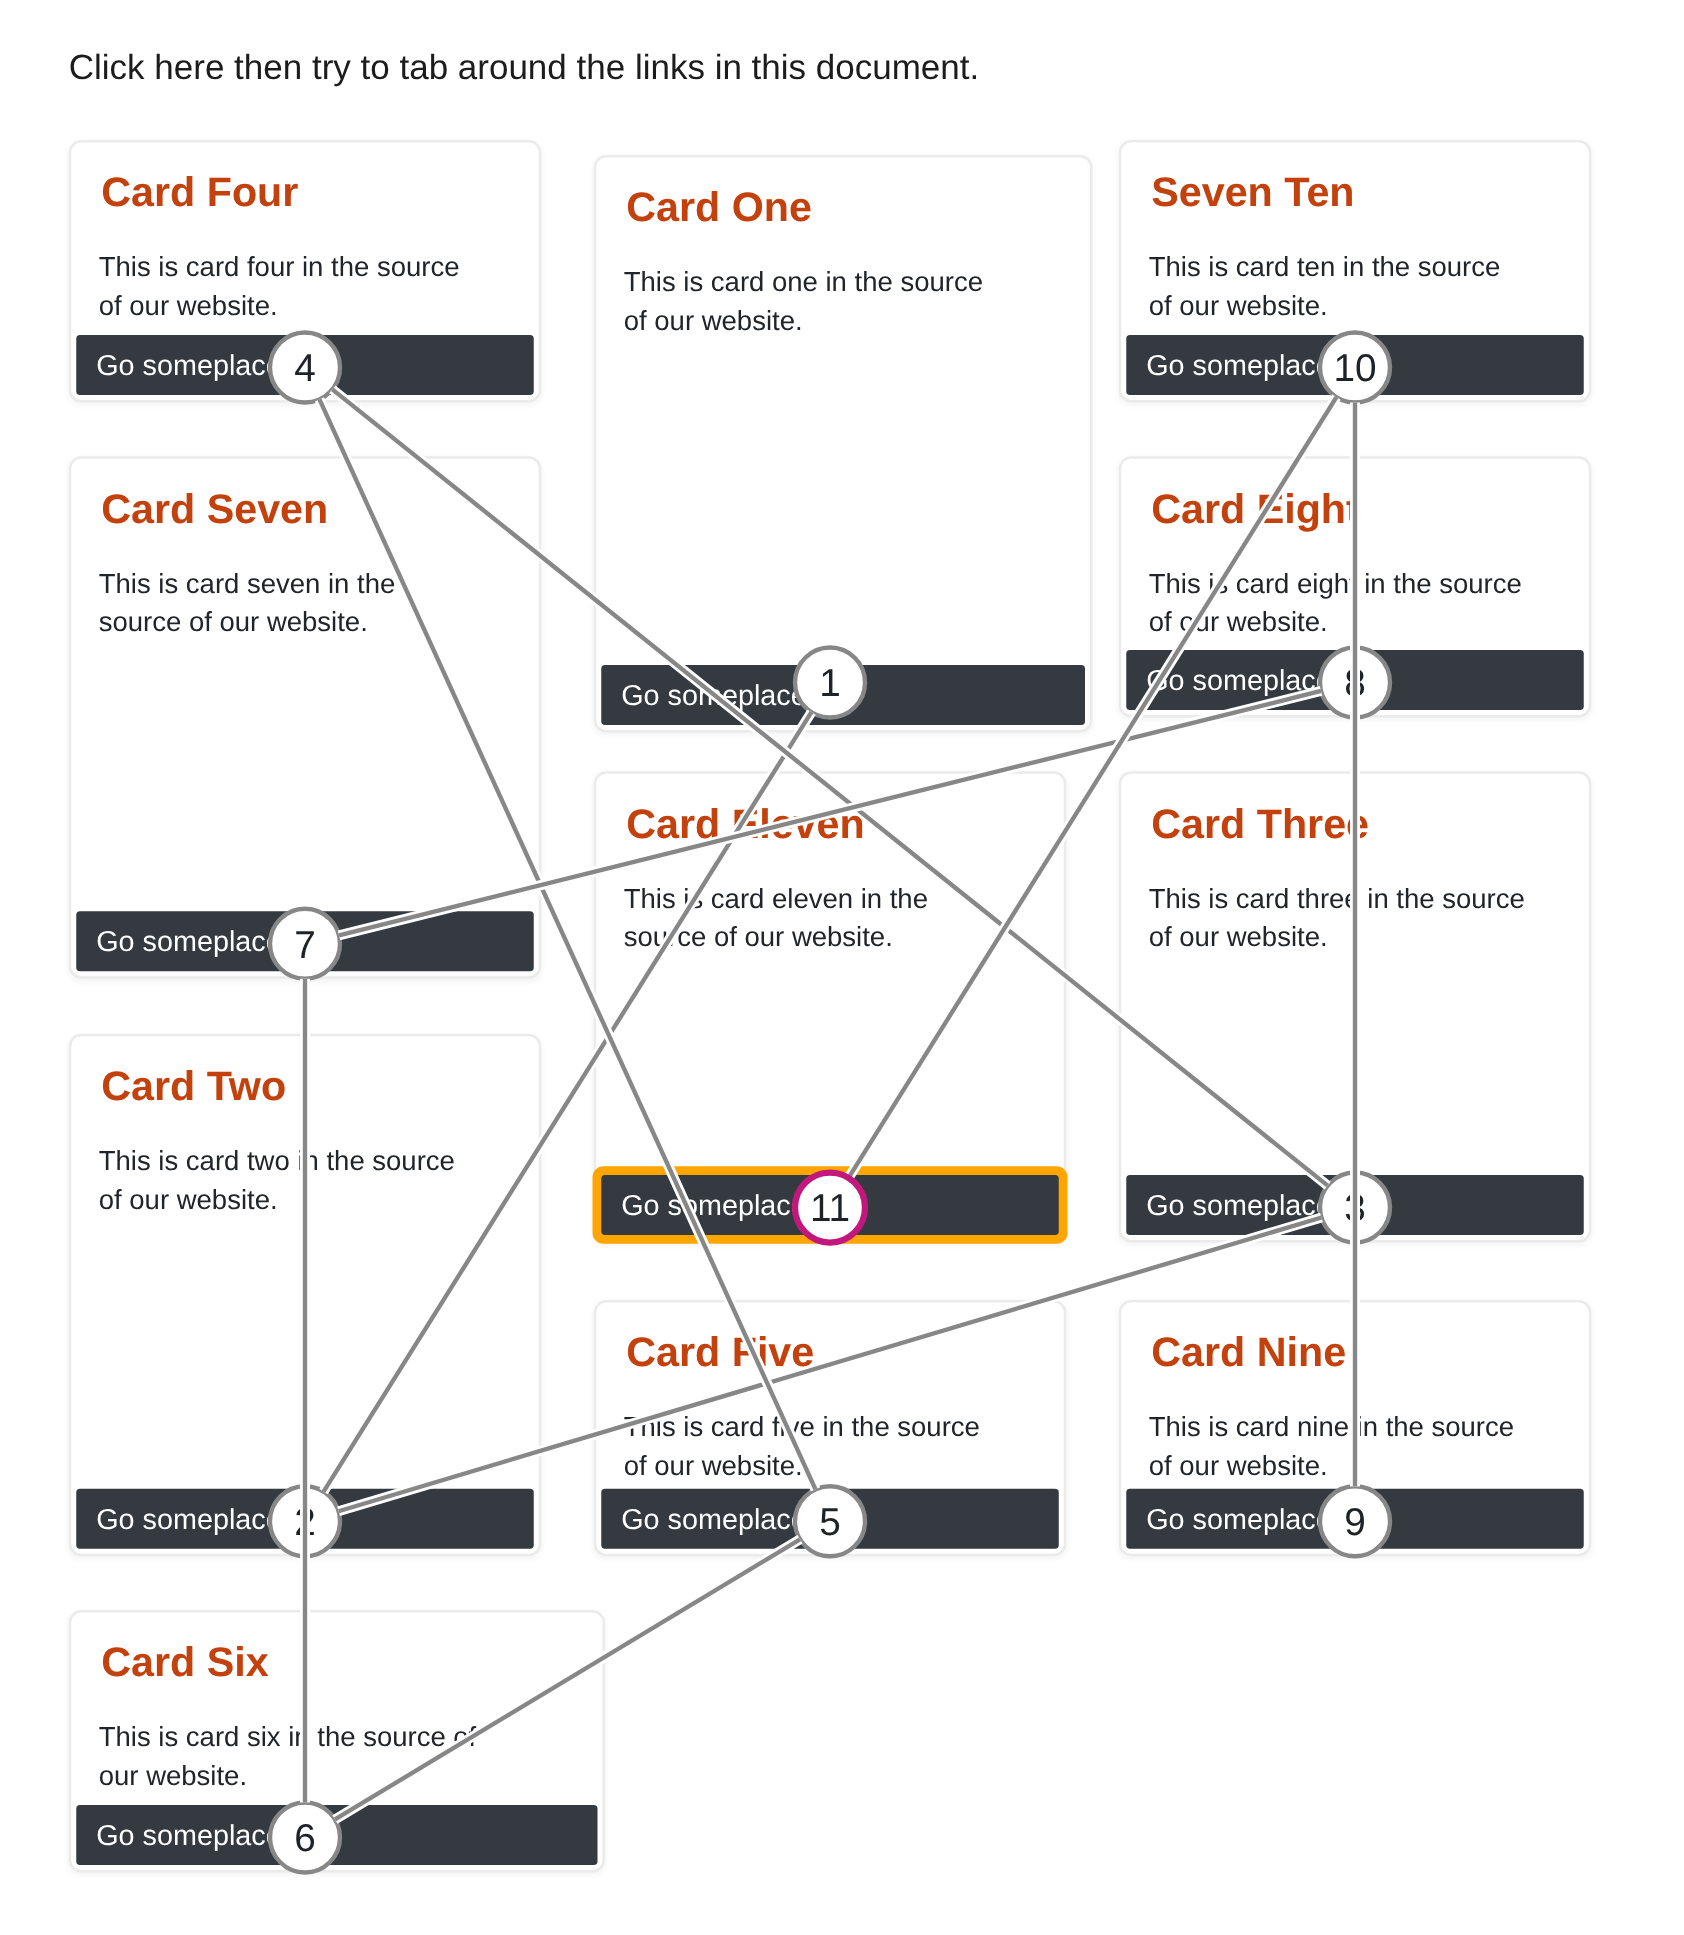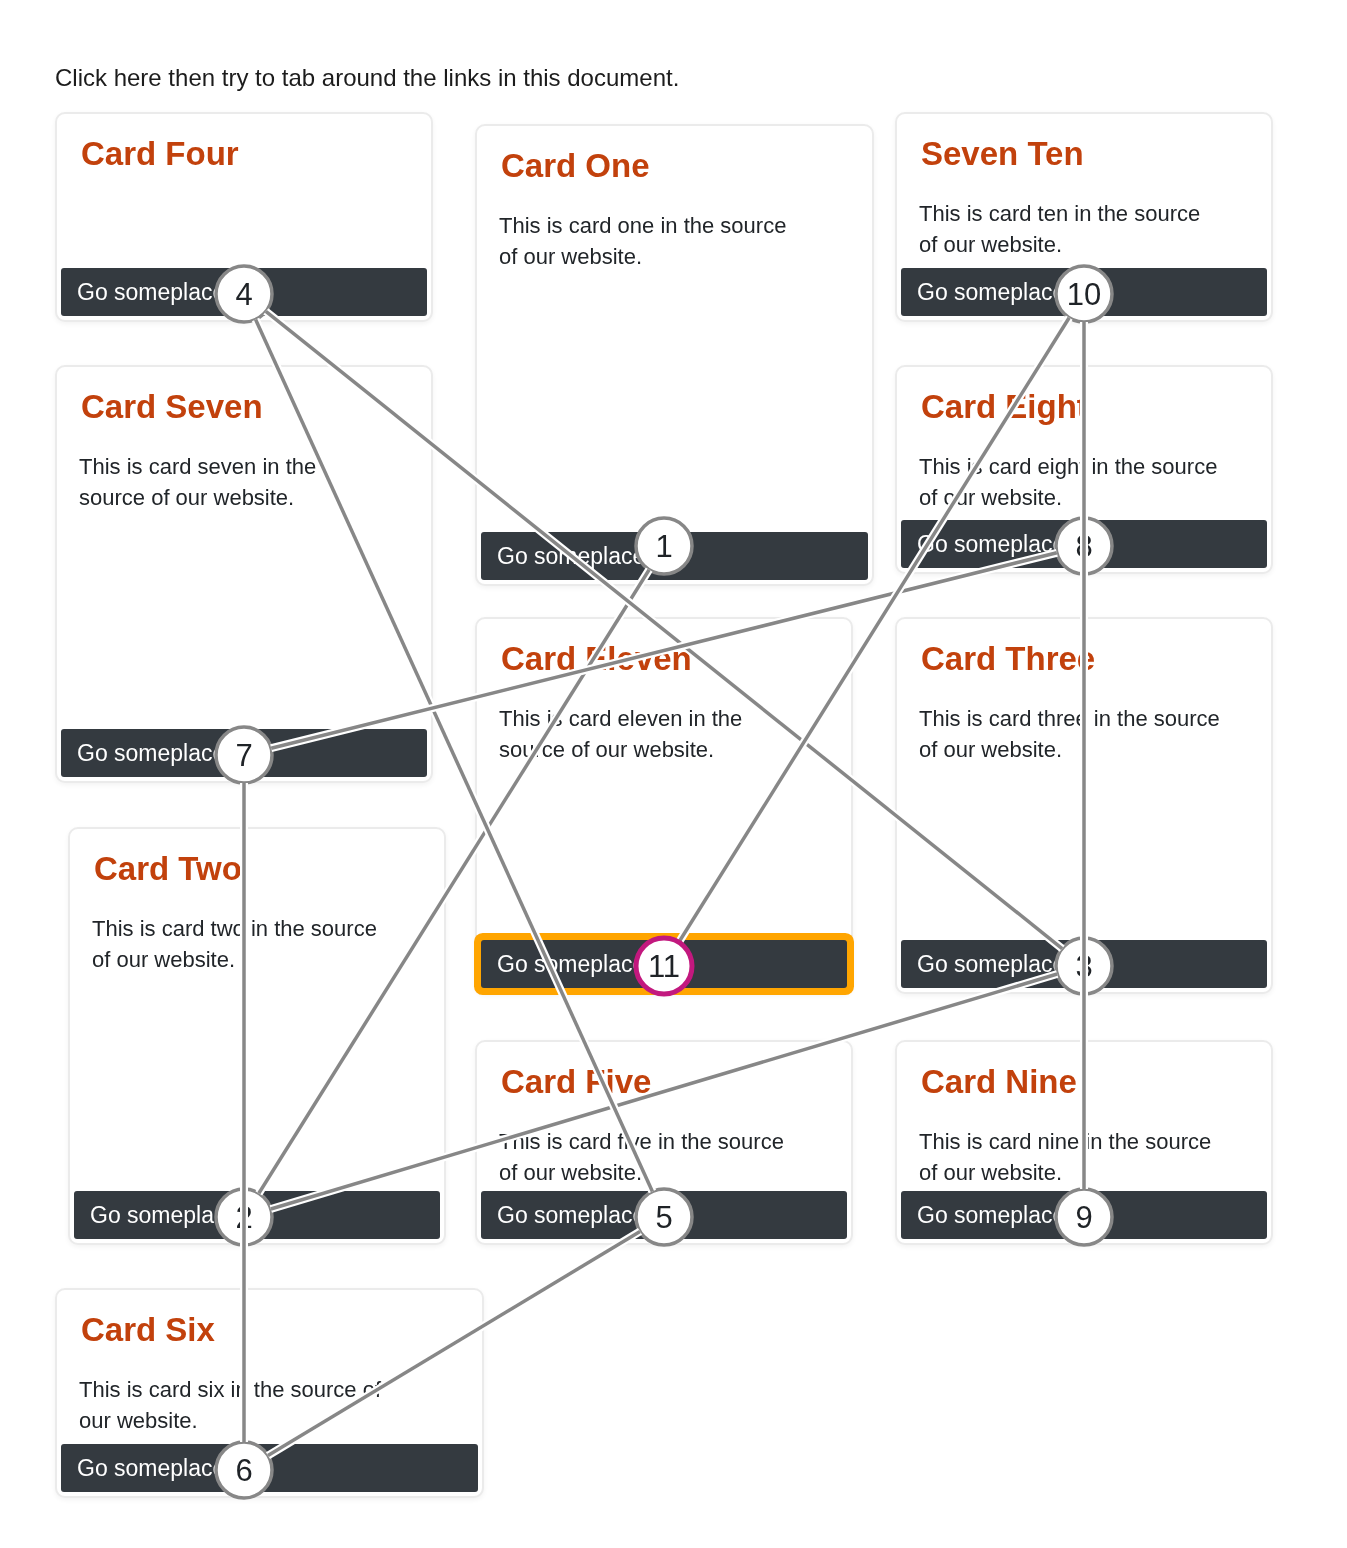--- a/index.html
+++ b/index.html
@@ -1,37 +1,37 @@
 <!DOCTYPE html>
 <html style="--line: #878787; --line_casing: #ffffff; --marker_fill: #ffffff; --marker_border: #878787; --marker_number: #1f2327; --active_marker_border: #c2187e; --focus_outline: #ffa500; --button_bg: #343a40; --button_text: #ffffff; --card_border: #ebebeb; --text: #212529;"><head>
 <meta charset="utf-8">
 <style>
   html,body{margin:0;padding:0;background:#ffffff;}
   body{font-family:"Liberation Sans",sans-serif;}
   .page{position:relative;width:1347px;height:1548px;background:#ffffff;overflow:hidden;}
 
-  .instruction{position:absolute;left:55px;top:64px;margin:0;font-size:24px;color:#1c1c1c;}
+  .instruction{position:absolute;left:55px;top:38px;margin:0;font-size:28px;color:#1c1c1c;}
 
   .card{position:absolute;box-sizing:border-box;background:#ffffff;
         border:2px solid var(--card_border,#ebebeb);border-radius:10px;
         box-shadow:0 2px 5px rgba(0,0,0,0.05);
         padding:18px 22px 56px 22px;}
   .card h3{margin:4px 0 0 2px;font-size:33px;font-weight:700;color:#c2410c;line-height:1.1;}
   .card p{margin:26px 0 0 0;font-size:22px;line-height:31px;color:var(--text,#212529);max-width:302px;}
 
   .btn{position:absolute;left:4px;right:4px;bottom:4px;height:48px;box-sizing:border-box;
        display:block;background:var(--button_bg,#343a40);color:var(--button_text,#ffffff);
        font-size:23px;line-height:48px;padding:0 16px;border-radius:3px;
        text-decoration:none;text-align:left;white-space:nowrap;overflow:hidden;cursor:pointer;}
   .btn.focused{box-shadow:0 0 0 7px var(--focus_outline,#ffa500);}
 
   
   .pos-four  {left:55px;  top:112px;  width:378px; height:210px;}
   .pos-seven {left:55px;  top:365px;  width:378px; height:418px;}
-  .pos-two   {left:68px;  top:827px;  width:378px; height:418px;}
+  .pos-two   {left:55px;  top:827px;  width:378px; height:418px;}
   .pos-six   {left:55px;  top:1288px; width:429px; height:210px;}
   .pos-one   {left:475px; top:112px;  width:399px; height:462px;margin-top:12px;}
   .pos-eleven{left:475px; top:617px;  width:378px; height:377px;}
   .pos-five  {left:475px; top:1040px; width:378px; height:205px;}
   .pos-ten   {left:895px; top:112px;  width:378px; height:210px;}
   .pos-eight {left:895px; top:365px;  width:378px; height:209px;}
   .pos-three {left:895px; top:617px;  width:378px; height:377px;}
   .pos-nine  {left:895px; top:1040px; width:378px; height:205px;}
 
   #tab-overlay{position:absolute;left:0;top:0;width:1347px;height:1548px;pointer-events:none;z-index:5;}
@@ -39,20 +39,21 @@
 </style>
 </head>
 <body>
 
 <div class="page">
 
   <p class="instruction">Click here then try to tab around the links in this document.</p>
 
   <div class="card pos-four">
     <h3>Card Four</h3>
+    <p>This is card four in the source of our website.</p>
     <a class="btn">Go someplace</a>
   </div>
   <div class="card pos-seven">
     <h3>Card Seven</h3>
     <p>This is card seven in the source of our website.</p>
     <a class="btn">Go someplace</a>
   </div>
   <div class="card pos-two">
     <h3>Card Two</h3>
     <p>This is card two in the source of our website.</p>

